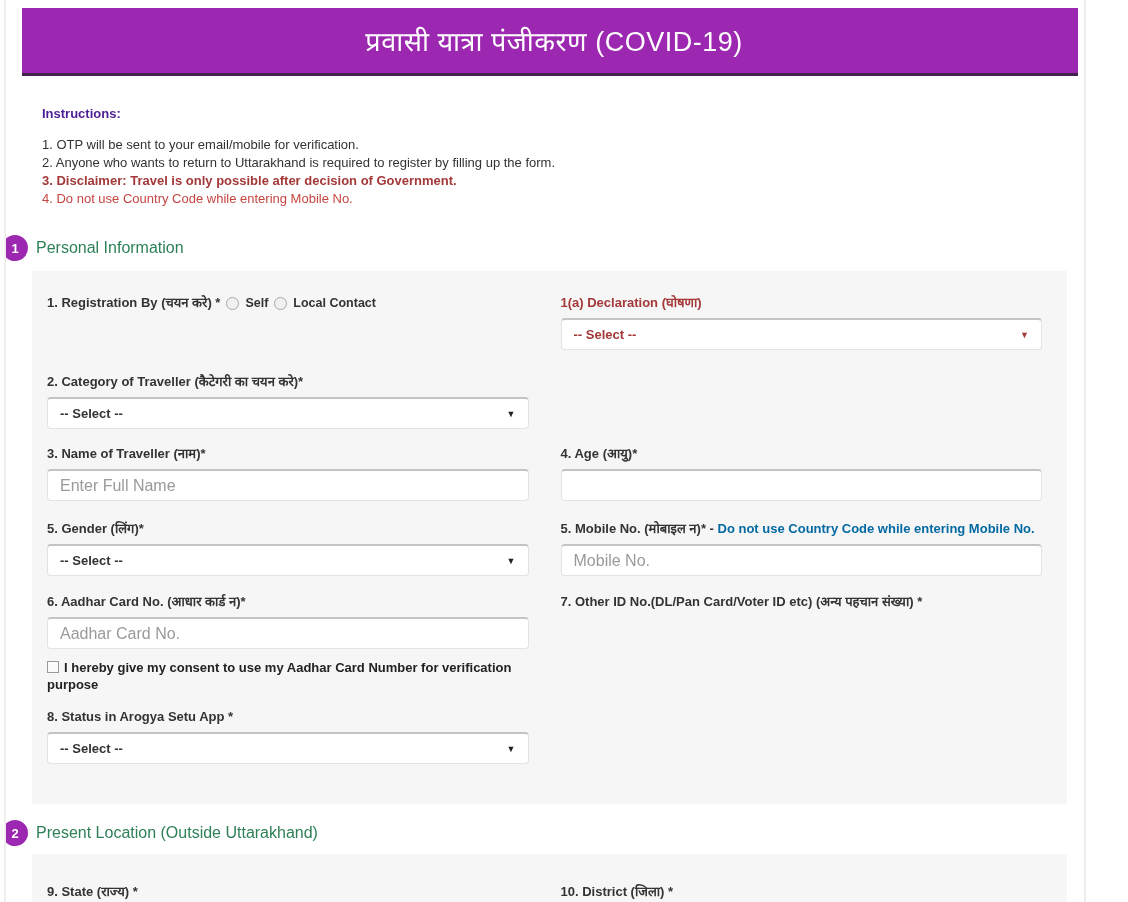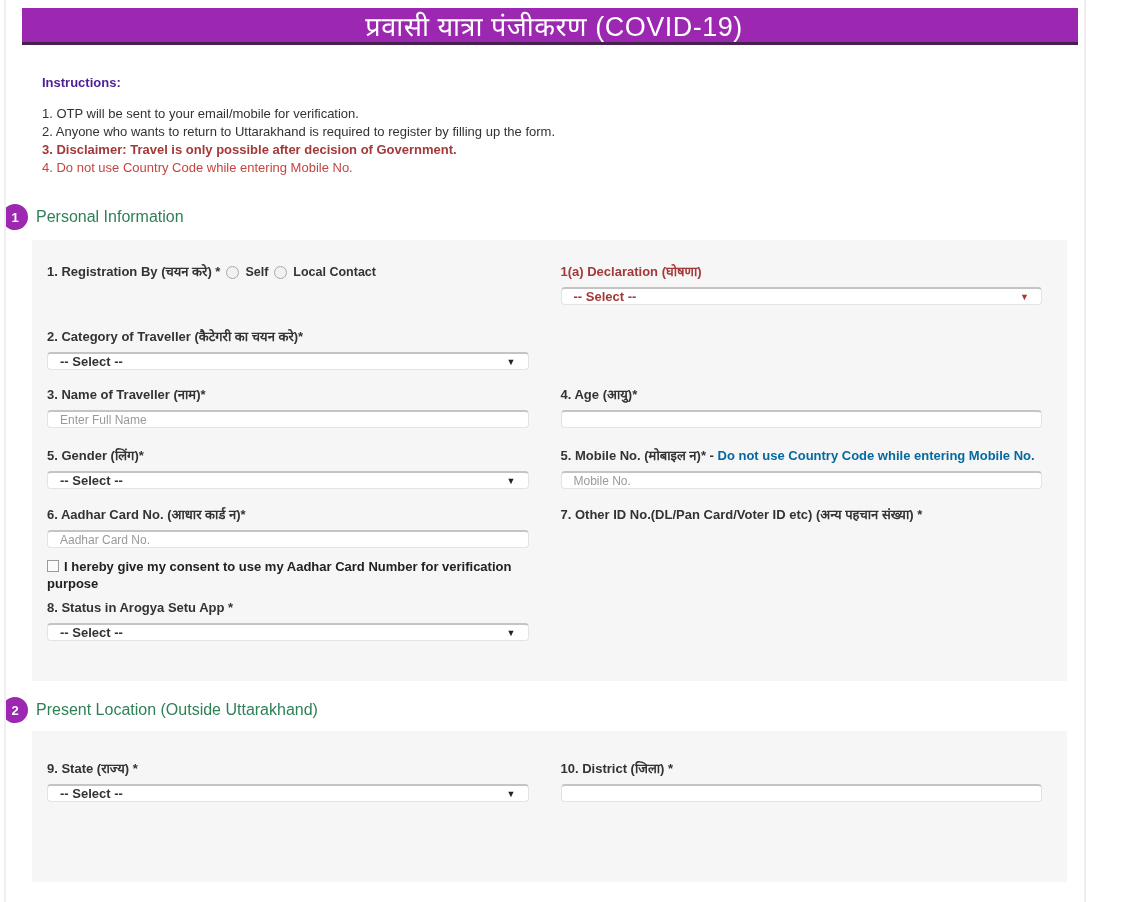--- a/index.html
+++ b/index.html
@@ -2,21 +2,21 @@
 <html><head>
 <meta charset="utf-8">
 <style>
   * { margin:0; padding:0; box-sizing:border-box; }
   html,body { width:1128px; height:902px; overflow:hidden; background:#fff;
     font-family:"Liberation Sans","DejaVu Sans",sans-serif; }
   .page { position:relative; margin-left:4px; width:1082px; height:902px;
     border-left:2px solid #f0eeee; border-right:2px solid #efeded; background:#fff; overflow:hidden; }
 
   
-  .header { margin:8px 6px 0 16px; height:37px; background:#9C27B0;
+  .header { margin:8px 6px 0 16px; height:68px; background:#9C27B0;
     border-bottom:3px solid #45214d; display:flex; align-items:center; justify-content:center;padding-left:8px; }
   .header h1 { color:#fff; font-size:27px; font-weight:400; letter-spacing:.5px; }
 
   
   .instructions { margin:30px 0 0 36px; }
   .instructions-heading { font-size:13px; font-weight:700; color:#4c1d95; }
   .instruction-list { margin-top:15px; }
   .instruction-line { font-size:13px; color:#333; line-height:18px; }
   .instruction-line.bold-red { color:#a33939; font-weight:700; }
   .instruction-line.red { color:#c54541; }
@@ -29,34 +29,34 @@
   .section-title { margin-left:8px; font-size:16px; color:#2e8157; font-weight:400; }
 
   
   .panel { margin:10px 17px 0 26px; background:#f6f6f6; padding:24px 25px 40px 15px; }
   .panel2 { padding-bottom:80px; }
   .row { display:flex; gap:32px; }
   .col { flex:1; min-width:0; }
   .field-label { font-size:13px; font-weight:700; color:#333; line-height:16px; }
   .field-label .warn { color:#0369a1; }
   .field-label.red { color:#a33939; }
-  .control { margin-top:7px; height:18px; background:#fff; border-radius:4px;
+  .control { margin-top:7px; height:32px; background:#fff; border-radius:4px;
     border:1px solid #e3e3e3; border-top:2px solid #c4c4c4;
     display:flex; align-items:center; padding:0 12px; }
   .select { justify-content:space-between; cursor:pointer; }
   .select .select-text { font-size:13px; font-weight:700; color:#333; }
   .select .select-arrow { font-size:9px; color:#222; }
   .select.red .select-text, .select.red .select-arrow { color:#a33939; }
   input.text-input { width:100%; height:100%; border:none; outline:none; background:transparent;
-    font-size:12px; color:#333; font-family:inherit; }
+    font-size:16px; color:#333; font-family:inherit; }
   input.text-input::placeholder { color:#9a9a9a; opacity:1; }
 
   
   .mb-a { margin-bottom:24px; } .mb-b { margin-bottom:17px; } .mb-c { margin-bottom:20px; }
-  .mb-d { margin-bottom:18px; } .mb-e { margin-bottom:10px; } .mb-f { margin-bottom:8px; }
+  .mb-d { margin-bottom:18px; } .mb-e { margin-bottom:10px; } .mb-f { margin-bottom:16px; }
 
   
   .inline-choice { display:flex; align-items:center; gap:6px; }
   .radio { width:13px; height:13px; border-radius:50%; border:1px solid #a9a9a9;
     background:#f1f1f1; display:inline-block; flex:0 0 13px; }
   .choice-label { font-size:12.5px; font-weight:700; color:#333; }
   .consent { width:490px; font-size:13px; font-weight:700; color:#222; line-height:17px; }
   .checkbox { width:12px; height:12px; border:1px solid #9a9a9a; background:#fbfbfb;
     display:inline-block; vertical-align:-1px; margin-right:5px; }
 </style>

